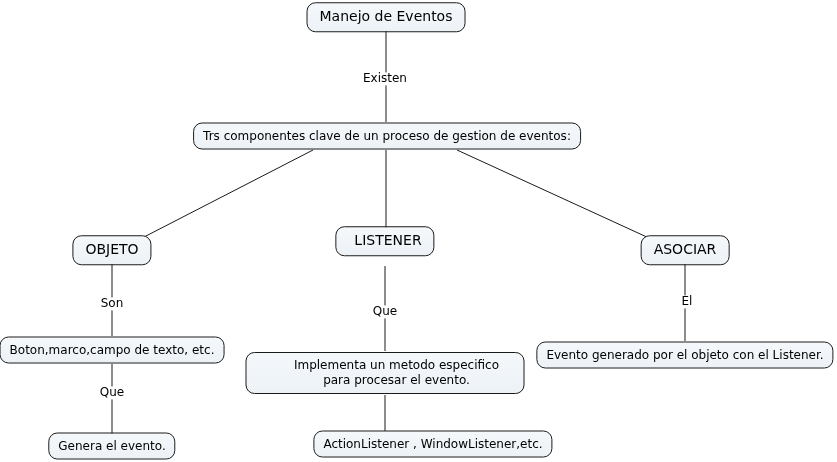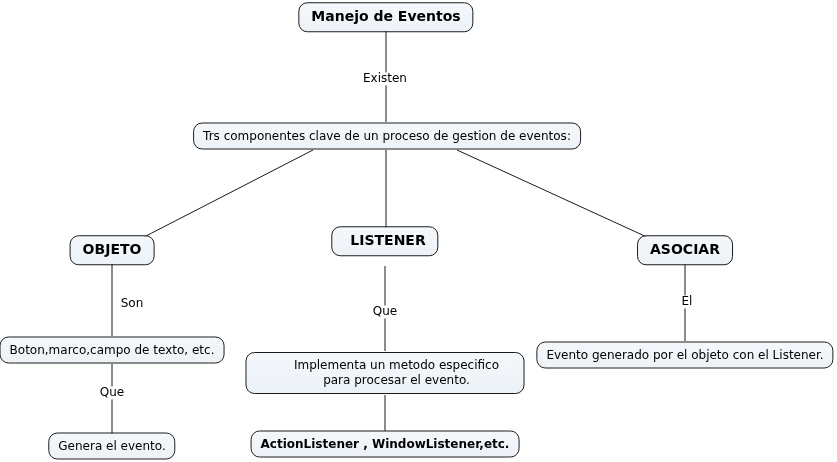--- a/index.html
+++ b/index.html
@@ -27,30 +27,30 @@
     border: 1px solid var(--node-border);
     border-radius: 9px;
     padding: 5px 9px;
     font-size: 12px;
     line-height: 1.25;
     text-align: center;
     white-space: nowrap;
     z-index: 2;
   }
   .node.head {
-    font-weight: bold;
+    font-weight: normal;
     font-size: 14px;
     padding: 5px 12px;
   }
   .node.wrap {
     white-space: normal;
     width: 236px;
     padding-left: 32px;
   }
-  .node.bold-body { font-weight: bold; }
+  .node.bold-body { font-weight: normal; margin-left: 48px; }
   .link-label {
     position: absolute;
     transform: translate(-50%, -50%);
     background: var(--canvas);
     padding: 0 4px;
     font-size: 12px;
     line-height: 1.1;
     z-index: 3;
     white-space: nowrap;
     text-align: right;
@@ -88,21 +88,21 @@
   <div class="node" style="left:112px; top:350px;">Boton,marco,campo de texto, etc.</div>
 
   <div class="node wrap" style="left:385px; top:373px;">Implementa un metodo especifico para procesar el evento.</div>
 
   <div class="node bold-body" style="left:385px; top:444px;">ActionListener , WindowListener,etc.</div>
 
   <div class="node" style="left:685px; top:355px;">Evento generado por el objeto con el Listener.</div>
 
   <div class="link-label" style="left:385px; top:79px;">Existen</div>
 
-  <div class="link-label" style="left:112px; top:304px;margin-left:20px;">Son</div>
+  <div class="link-label" style="left:112px; top:304px;">Son</div>
 
   <div class="link-label" style="left:112px; top:393px;">Que</div>
 
   <div class="link-label" style="left:385px; top:312px;">Que</div>
 
   <div class="link-label" style="left:687px; top:302px;">El</div>
 
 </div>
 
 </body></html>

